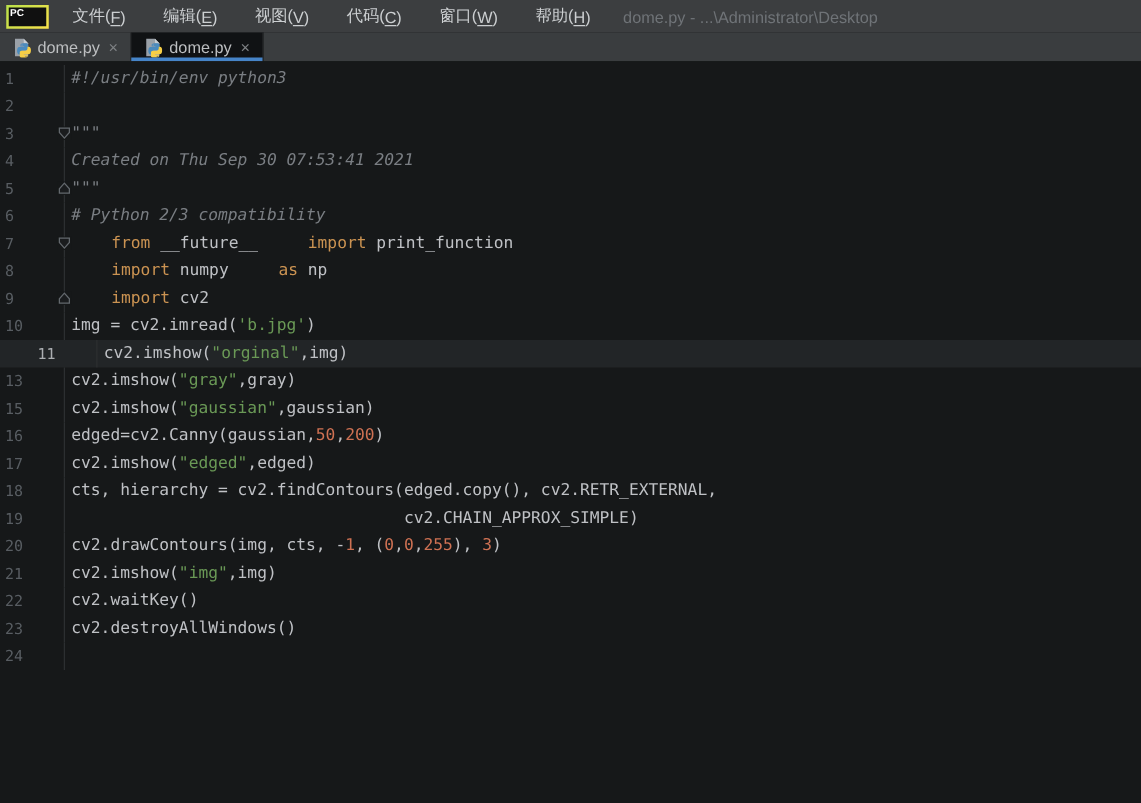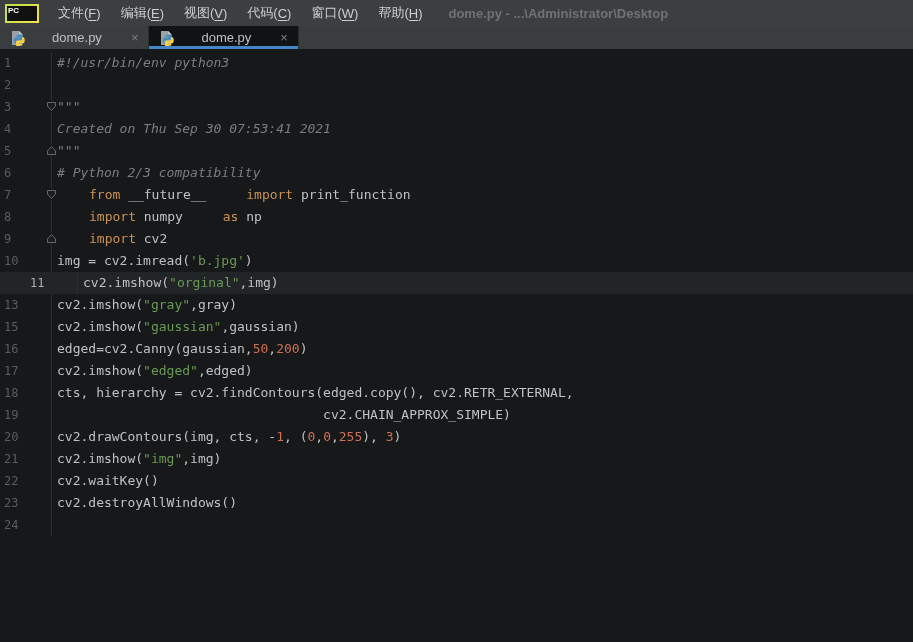--- a/index.html
+++ b/index.html
@@ -15,41 +15,40 @@
     width: 34px; height: 19px; margin: 0 9px 0 5px;
     background: linear-gradient(135deg, #b9e04a, #f8e14b);
     padding: 2px; flex: none;
   }
   .logo-inner {
     width: 100%; height: 100%; background: #101010;
     color: #ffffff; font-size: 8px; font-weight: bold;
     line-height: 9px; padding-left: 1px;
     font-family: "Liberation Sans", sans-serif;
   }
-  .menubar { display: flex; align-items: center; height: 100%; }
+  .menubar { display: flex; align-items: center; height: 100%; gap: 10px; }
   .menu-item {
     color: var(--menu-text); font-size: 13px; padding: 0 10px;
     height: 100%; display: flex; align-items: center; cursor: default;
   }
   .menu-item u { text-underline-offset: 2px; }
   .window-title {
     color: var(--title-text); font-size: 13px; margin-left: 16px;
     white-space: nowrap;
-    font-weight: bold;
   }
 
   
   .tabstrip {
     height: 23px; background: var(--bg-strip);
     display: flex; align-items: stretch;
   }
   .tab {
     display: flex; align-items: center; padding: 0 8px 0 9px;
     font-size: 13px; color: var(--tab-text); cursor: default;
-    border-right: 1px solid #2a2c2e; position: relative; gap: 22px;
+    border-right: 1px solid #2a2c2e; position: relative;
   }
   .tab .tab-label { margin: 0 5px 0 5px; }
   .tab .tab-close {
     color: #7e8184; font-size: 13px; line-height: 13px;
     padding: 0 2px; margin-top: -1px;
   }
   .tab.active { background: var(--bg-tab-active); }
   .tab.active::after {
     content: ""; position: absolute; left: 0; right: 0; bottom: 0;
     height: 3px; background: var(--underline);

